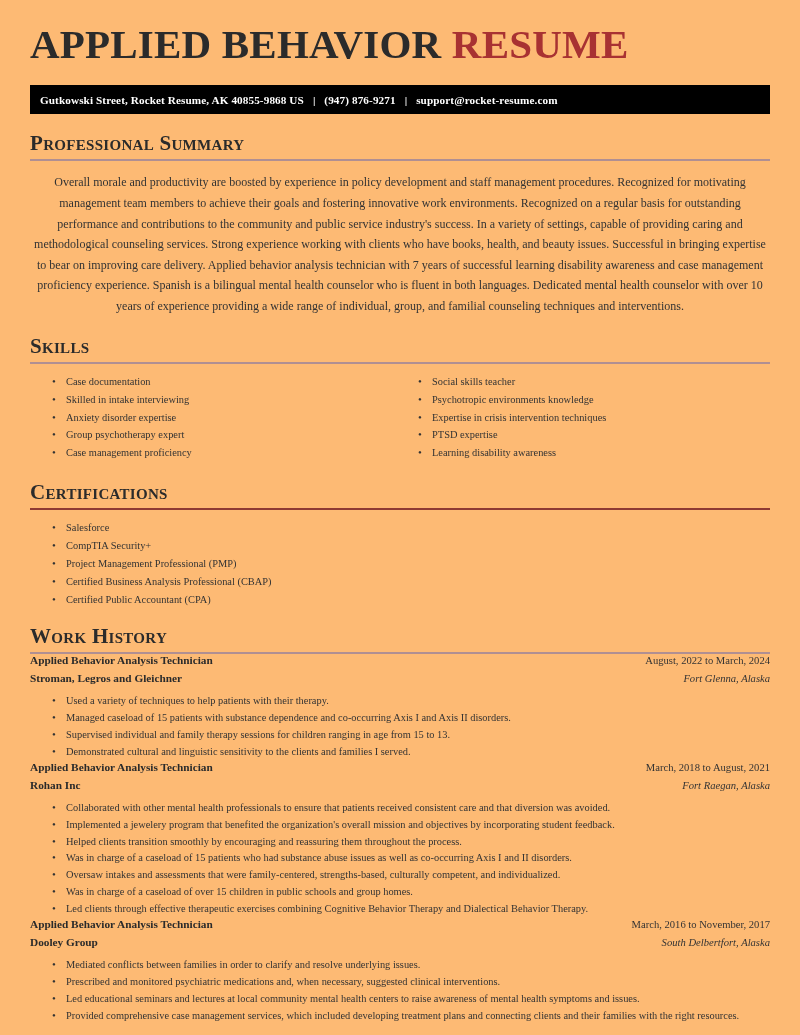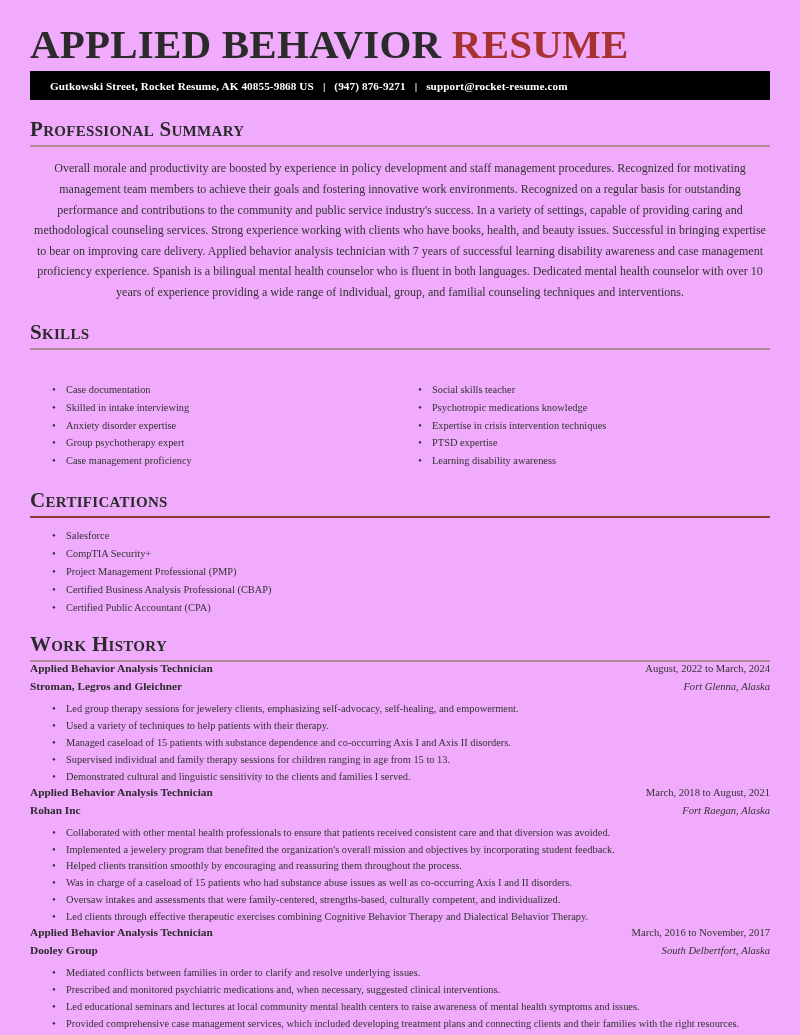--- a/index.html
+++ b/index.html
@@ -11,47 +11,47 @@
     width: 800px;
     height: 1035px;
     overflow: hidden;
     font-family: "Liberation Serif", "DejaVu Serif", serif;
     color: #333333;
   }
   .page {
     width: 800px;
     height: 1035px;
     position: relative;
-    background: #f0abfc;
+    background: #fdba74;
     box-sizing: border-box;
     padding: 0 30px;
   }
 
   
   .name-title {
     padding-top: 22px;
     font-size: 41px;
     font-weight: bold;
     letter-spacing: 0.2px;
     line-height: 1.08;
     color: #2b2b2b;
     white-space: nowrap;
     font-family: "Liberation Serif", "DejaVu Serif", serif;
   }
   .name-title .first { color: #2b2b2b; }
   .name-title .last { color: #a83232; }
 
   .contact-bar {
-    margin-top: 5px;
+    margin-top: 19px;
     background: #000000;
     color: #ffffff;
     height: 29px;
     display: flex;
     align-items: center;
-    padding-left: 20px;
+    padding-left: 10px;
     box-sizing: border-box;
     width: 740px;
   }
   .contact-bar .seg {
     font-size: 11.2px;
     font-weight: bold;
     letter-spacing: 0.1px;
     white-space: nowrap;
   }
   .contact-bar .sep {
@@ -110,21 +110,21 @@
     left: 0;
     top: -1px;
     font-size: 11px;
     color: #333333;
   }
 
   .two-col {
     display: flex;
     width: 740px;
   }
-  .two-col > .col { width: 50%; box-sizing: border-box; margin-top: 22px; }
+  .two-col > .col { width: 50%; box-sizing: border-box; }
   .two-col > .col.right ul.bullets { padding-left: 18px; }
 
   
   .job { }
   .job-row {
     display: flex;
     justify-content: space-between;
     align-items: baseline;
     width: 740px;
   }
@@ -188,21 +188,21 @@
           <li>Case documentation</li>
           <li>Skilled in intake interviewing</li>
           <li>Anxiety disorder expertise</li>
           <li>Group psychotherapy expert</li>
           <li>Case management proficiency</li>
         </ul>
       </div>
       <div class="col right">
         <ul class="bullets">
           <li>Social skills teacher</li>
-          <li>Psychotropic medications knowledge</li>
+          <li>Psychotropic environments knowledge</li>
           <li>Expertise in crisis intervention techniques</li>
           <li>PTSD expertise</li>
           <li>Learning disability awareness</li>
         </ul>
       </div>
     </div>
   </div>
 
   <div class="section">
     <div class="section-title">Certifications</div>
@@ -223,21 +223,20 @@
     <div class="job">
       <div class="job-row">
         <div class="job-title">Applied Behavior Analysis Technician</div>
         <div class="job-dates">August, 2022 to March, 2024</div>
       </div>
       <div class="job-row second">
         <div class="job-company">Stroman, Legros and Gleichner</div>
         <div class="job-location">Fort Glenna, Alaska</div>
       </div>
       <ul class="bullets">
-        <li>Led group therapy sessions for jewelery clients, emphasizing self-advocacy, self-healing, and empowerment.</li>
         <li>Used a variety of techniques to help patients with their therapy.</li>
         <li>Managed caseload of 15 patients with substance dependence and co-occurring Axis I and Axis II disorders.</li>
         <li>Supervised individual and family therapy sessions for children ranging in age from 15 to 13.</li>
         <li>Demonstrated cultural and linguistic sensitivity to the clients and families I served.</li>
       </ul>
     </div>
 
     <div class="job">
       <div class="job-row">
         <div class="job-title">Applied Behavior Analysis Technician</div>
@@ -246,20 +245,21 @@
       <div class="job-row second">
         <div class="job-company">Rohan Inc</div>
         <div class="job-location">Fort Raegan, Alaska</div>
       </div>
       <ul class="bullets">
         <li>Collaborated with other mental health professionals to ensure that patients received consistent care and that diversion was avoided.</li>
         <li>Implemented a jewelery program that benefited the organization's overall mission and objectives by incorporating student feedback.</li>
         <li>Helped clients transition smoothly by encouraging and reassuring them throughout the process.</li>
         <li>Was in charge of a caseload of 15 patients who had substance abuse issues as well as co-occurring Axis I and II disorders.</li>
         <li>Oversaw intakes and assessments that were family-centered, strengths-based, culturally competent, and individualized.</li>
+        <li>Was in charge of a caseload of over 15 children in public schools and group homes.</li>
         <li>Led clients through effective therapeutic exercises combining Cognitive Behavior Therapy and Dialectical Behavior Therapy.</li>
       </ul>
     </div>
 
     <div class="job">
       <div class="job-row">
         <div class="job-title">Applied Behavior Analysis Technician</div>
         <div class="job-dates">March, 2016 to November, 2017</div>
       </div>
       <div class="job-row second">

